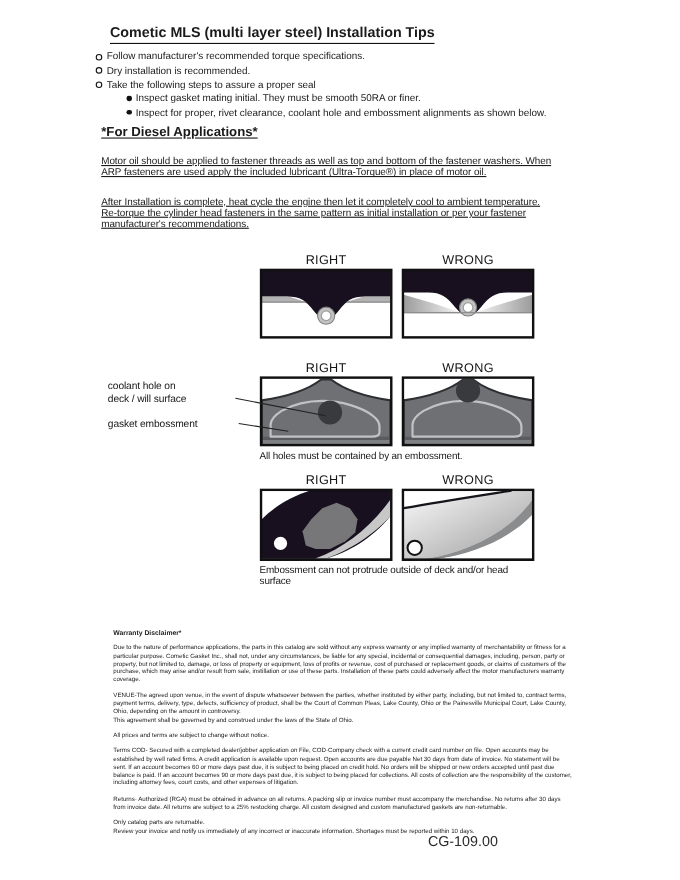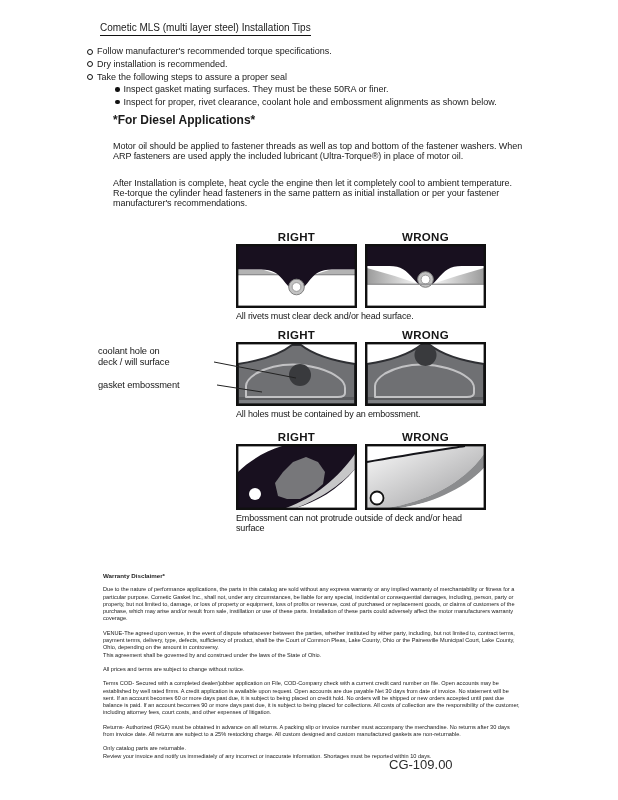--- a/index.html
+++ b/index.html
@@ -1,36 +1,36 @@
 <!DOCTYPE html>
 <html><head>
 <meta charset="utf-8">
 <style>
   html,body{margin:0;padding:0;background:#ffffff;}
   .page{position:relative;width:618px;height:800px;background:#ffffff;overflow:hidden;
         font-family:"Liberation Sans", sans-serif;color:#1a1a1a;}
   
-  .title{position:absolute;left:100px;top:22px;font-size:10px;font-weight:normal;
+  .title{position:absolute;left:100px;top:22px;font-size:13px;font-weight:bold;
          letter-spacing:0;border-bottom:1.6px solid #111;padding-bottom:2px;}
   
   .bullets{position:absolute;left:87px;top:45px;width:440px;font-size:9px;line-height:12.8px;}
   .b-row{display:flex;align-items:flex-start;}
   .b-row .mk{flex:0 0 auto;width:4px;height:4px;border:1px solid #111;border-radius:50%;
              margin:3.6px 4px 0 0;}
   .b-row.sub{margin-left:28px;}
   .b-row.sub .mk{background:#111;border:none;width:4.5px;height:4.5px;margin-top:3.8px;}
   
-  .diesel{position:absolute;left:113px;top:115px;width:412px;font-size:9px;line-height:10.2px;}
+  .diesel{position:absolute;left:92px;top:115px;width:412px;font-size:9px;line-height:10.2px;text-decoration:underline;}
   .diesel h2{font-size:12px;font-weight:bold;margin:0 0 7px 0;}
   .diesel p{margin:16px 0 9px 0;letter-spacing:-0.05px;}
   .diesel .note{margin-top:1px;}
   
   .fig{position:absolute;left:236px;width:250px;}
   .fig-labels{display:flex;width:250px;}
-  .fig-labels span{flex:0 0 121px;text-align:center;font-size:11.5px;font-weight:bold;
+  .fig-labels span{flex:0 0 121px;text-align:center;font-size:11.5px;font-weight:normal;
                    letter-spacing:0.3px;color:#161616;}
   .fig-labels span + span{margin-left:8px;}
   .fig-boxes{display:flex;margin-top:1px;}
   .fig-boxes svg{flex:0 0 auto;display:block;}
   .fig-boxes svg + svg{margin-left:8px;}
   .fig-caption{margin-top:3px;font-size:9px;letter-spacing:-0.15px;color:#161616;width:240px;}
   #fig1{top:231px;} #fig2{top:329px;} #fig3{top:431px;}
   
   .fig2-label{position:absolute;width:132px;text-align:left;font-size:9.3px;
               line-height:10.6px;letter-spacing:-0.1px;color:#161616;}
@@ -61,21 +61,21 @@
     <div class="b-row">
       <span class="mk"></span>
       <span>Dry installation is recommended.</span>
     </div>
     <div class="b-row">
       <span class="mk"></span>
       <span>Take the following steps to assure a proper seal</span>
     </div>
     <div class="b-row sub">
       <span class="mk"></span>
-      <span>Inspect gasket mating surfaces.  They must be these 50RA or finer.</span>
+      <span>Inspect gasket mating initial.  They must be smooth 50RA or finer.</span>
     </div>
     <div class="b-row sub">
       <span class="mk"></span>
       <span>Inspect for proper, rivet clearance, coolant hole and embossment alignments as shown below.</span>
     </div>
   </div>
 
   <div class="diesel">
     <h2>*For Diesel Applications*</h2>
     <p>Motor oil should be applied to fastener threads as well as top and bottom of the fastener washers. When ARP fasteners are used apply the included lubricant (Ultra-Torque®) in place of motor oil.</p>
@@ -113,21 +113,20 @@
         <path d="M2,24 Q28,31 54,40 L2,40 Z" fill="url(#gwl)"></path>
         <path d="M119,24 Q94,31 67,40 L119,40 Z" fill="url(#gwr)"></path>
         <rect x="2" y="39.6" width="117" height="1.3" fill="#8e8e90"></rect>
         <path d="M2,2 H119 V22 H96.5 C85,22 80,26 72,35.5 Q60.5,50 49,35.5 C41,26 36,22 24.5,22 H2 Z" fill="#18101f"></path>
         <circle cx="60.5" cy="35.5" r="7.8" fill="#c2c2c2" stroke="#808080" stroke-width="1"></circle>
         <circle cx="60.5" cy="35.5" r="4.4" fill="#ffffff" stroke="#9a9a9a" stroke-width="1"></circle>
         <line x1="53.5" y1="40.2" x2="67.5" y2="40.2" stroke="#8e8e90" stroke-width="1.3"></line>
         <rect x="1.2" y="1.2" width="118.6" height="61.6" fill="none" stroke="#101010" stroke-width="2.4"></rect>
       </svg>
     </div>
-    <div class="fig-caption">All rivets must clear deck and/or head surface.</div>
   </div>
 
   <div class="fig" id="fig2">
     <div class="fig-labels">
       <span>RIGHT</span>
       <span>WRONG</span>
     </div>
     <div class="fig-boxes">
       <svg width="121" height="64" viewBox="0 0 121 64">
         <rect x="1" y="1" width="119" height="62" fill="#ffffff"></rect>

